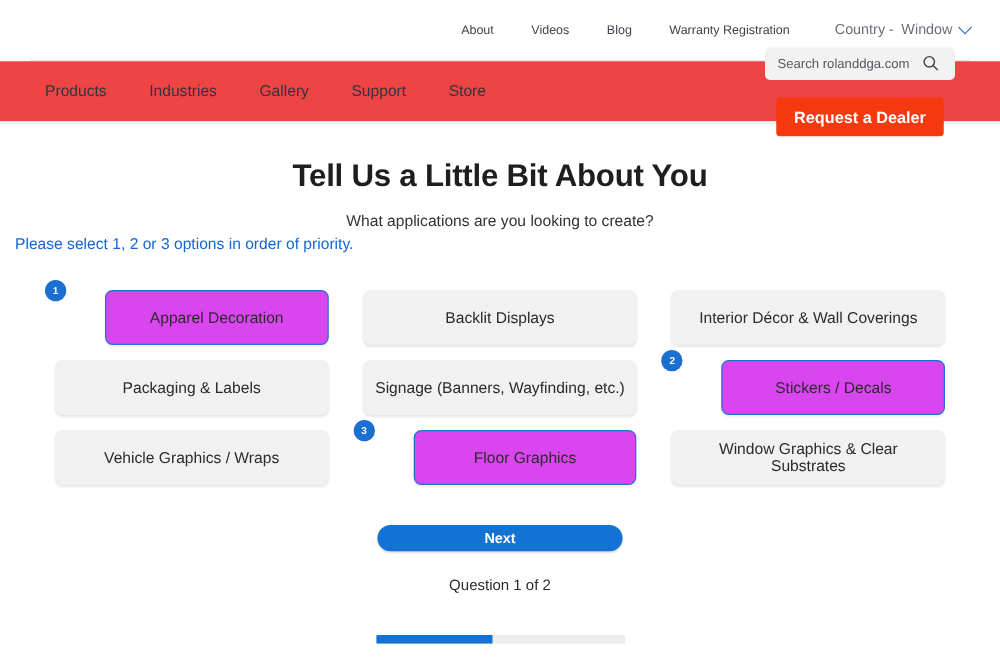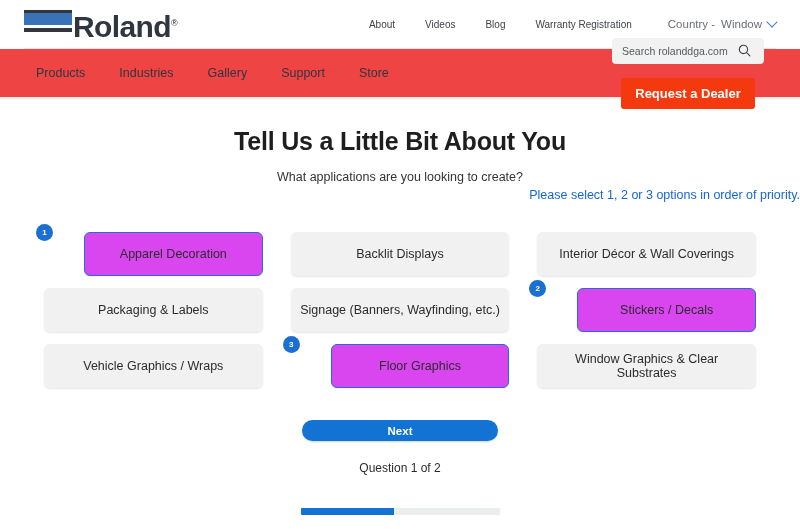--- a/index.html
+++ b/index.html
@@ -174,25 +174,26 @@
     letter-spacing: -0.2px;
     margin: 0 0 14px 0;
   }
   .subtitle {
     text-align: center;
     font-size: 12.5px;
     color: #333333;
     margin-bottom: 4px;
   }
   .subtitle-link {
-    text-align: right;
+    text-align: left;
     font-size: 12.5px;
     color: #1565d8;
     cursor: pointer;
     margin-bottom: 12px;
+    padding-left: 12px;
   }
 
   
   .grid {
     width: 712px;
     margin: 30px auto 0 auto;
     display: grid;
     grid-template-columns: repeat(3, 1fr);
     column-gap: 28px;
     row-gap: 12px;
@@ -274,28 +275,20 @@
   }
   .progress-fill {
     height: 100%;
     background: #1273d4;
   }
 </style>
 </head>
 <body>
 
 <div class="topbar">
-  <div class="logo">
-    <div class="logo-mark">
-      <div class="bar-blue"></div>
-      <div class="bar-gap"></div>
-      <div class="bar-dark"></div>
-    </div>
-    <div class="logo-text"><span>Roland</span><span class="logo-reg">®</span></div>
-  </div>
 
   <div class="topnav">
     <a>About</a>
     <a>Videos</a>
     <a>Blog</a>
     <a>Warranty Registration</a>
     <div class="lang-group">
       <span class="muted">Country -</span>
       <span class="muted">Window</span>
       <span class="chev"></span>

